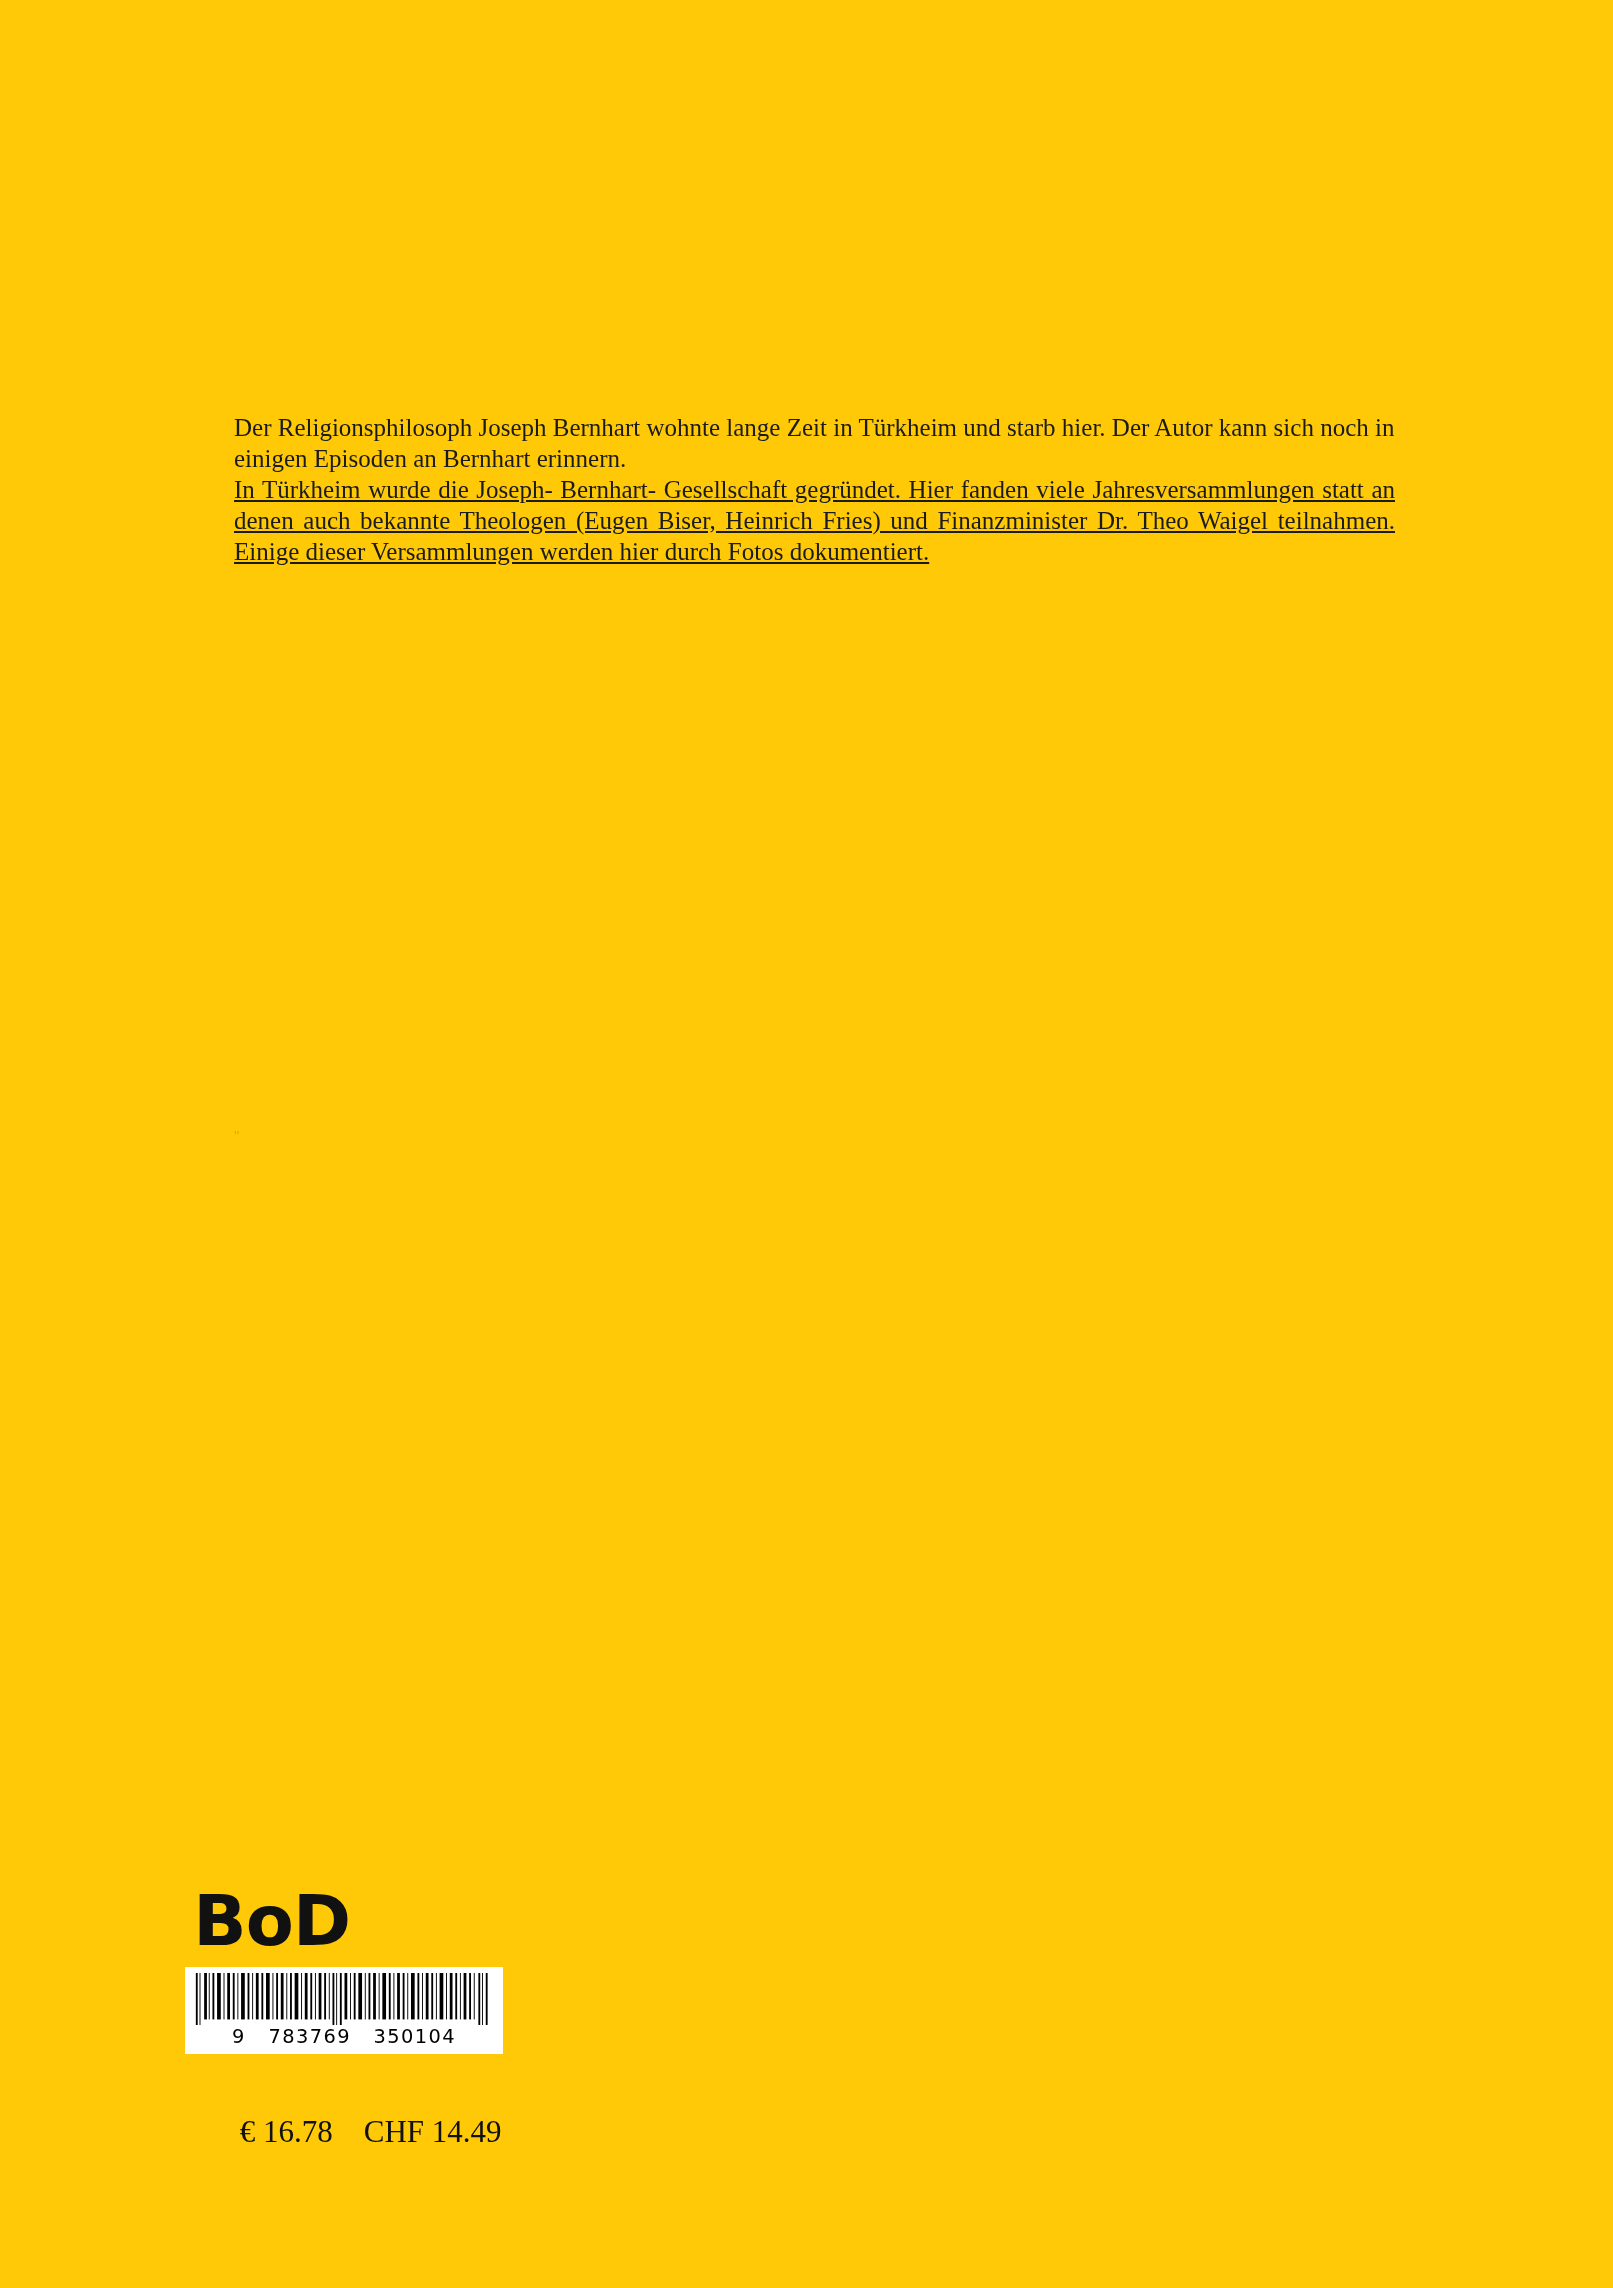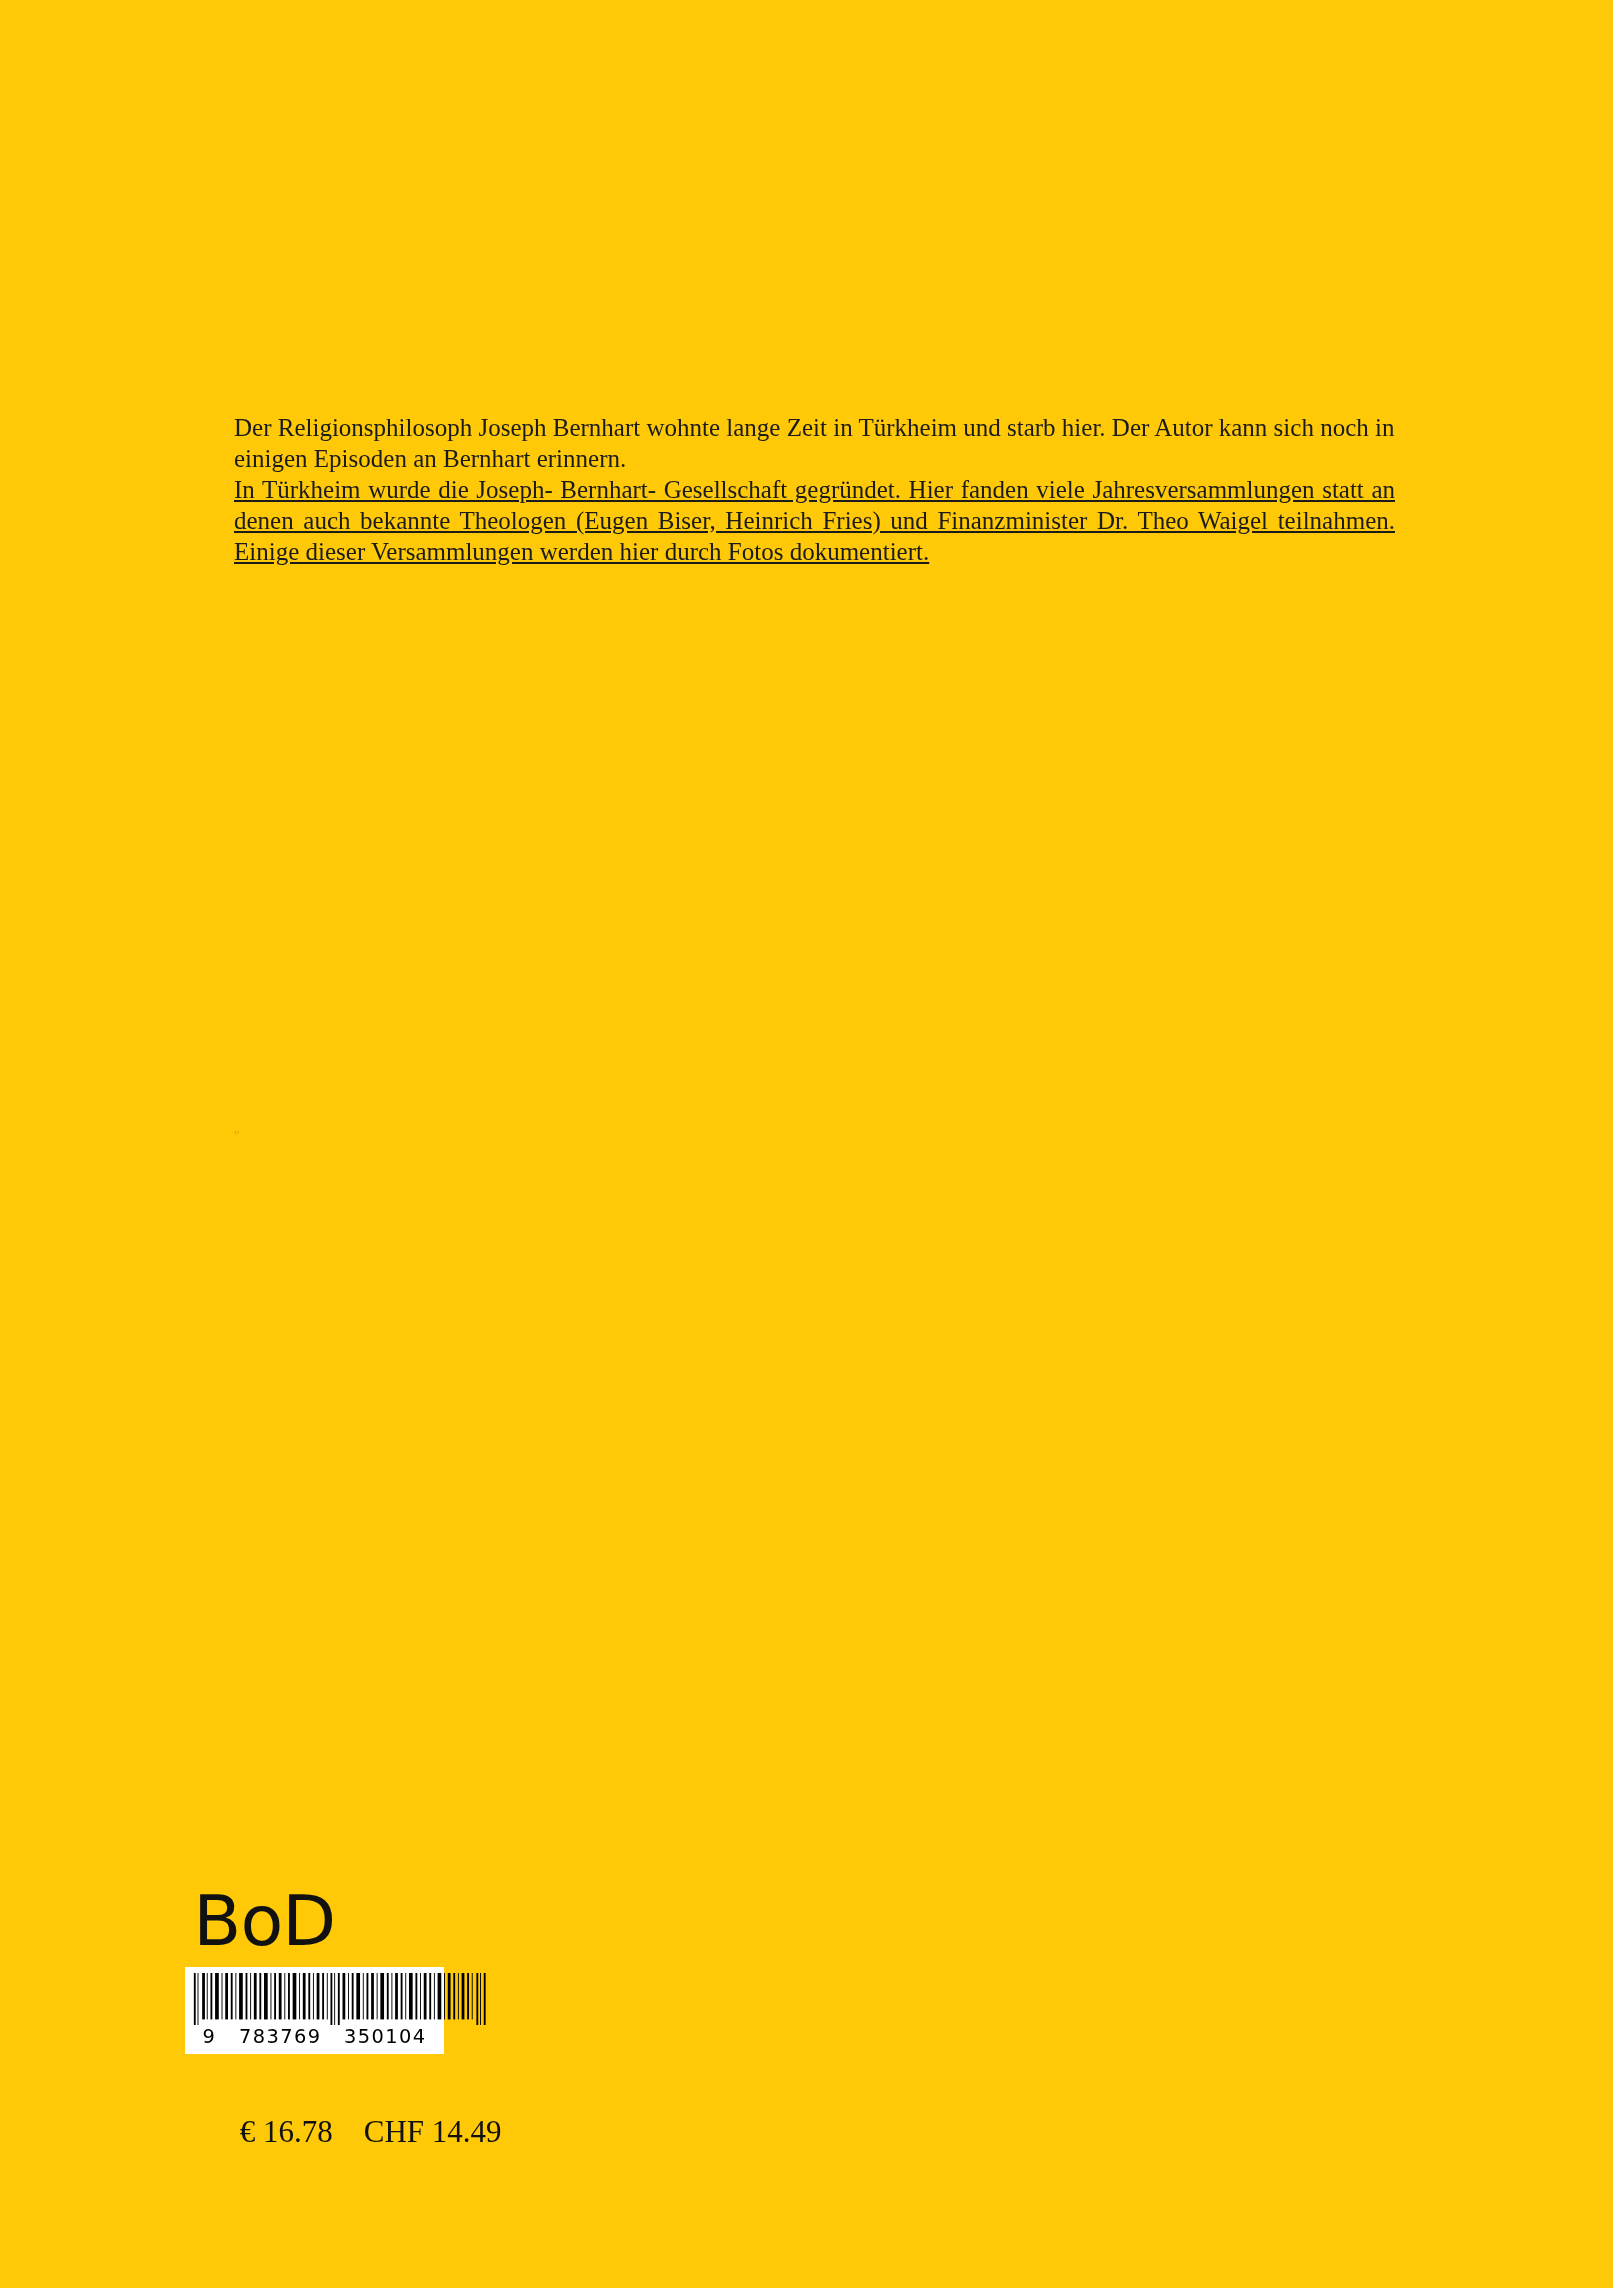--- a/index.html
+++ b/index.html
@@ -38,31 +38,31 @@
     text-decoration: underline;
   }
   .footer {
     position: absolute;
     left: 185px;
     bottom: 103px;
     width: 461px;
   }
   .bod-logo {
     font-family: "DejaVu Sans", sans-serif;
-    font-weight: normal;
+    font-weight: bold;
     font-size: 70px;
     letter-spacing: -0.9px;
     color: #111111;
     line-height: 1;
     margin-left: 8.3px;
     margin-bottom: 11px;
   }
   .barcode-box {
     background: #ffffff;
-    width: 259px;
+    width: 318px;
     height: 87px;
     padding: 5.5px 7.4px 3.7px 7.4px;
     box-sizing: border-box;
     display: block;
   }
   .barcode-bars {
     height: 52px;
     width: 301px;
     margin: 0 auto;
     display: block;

